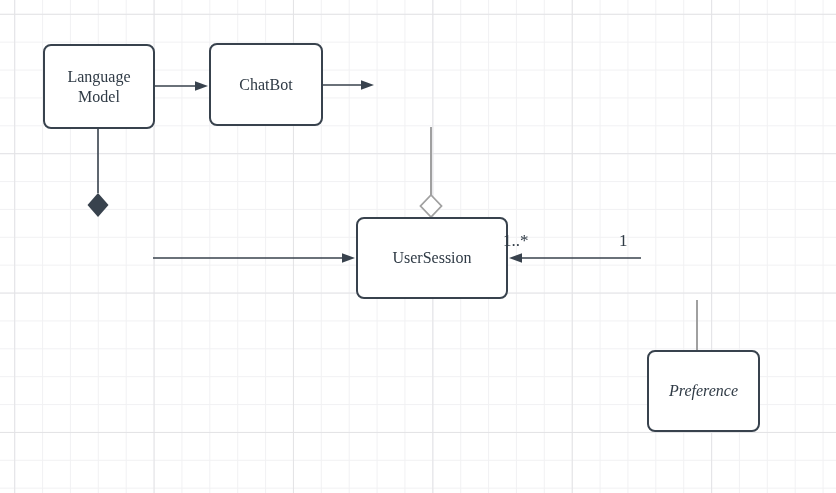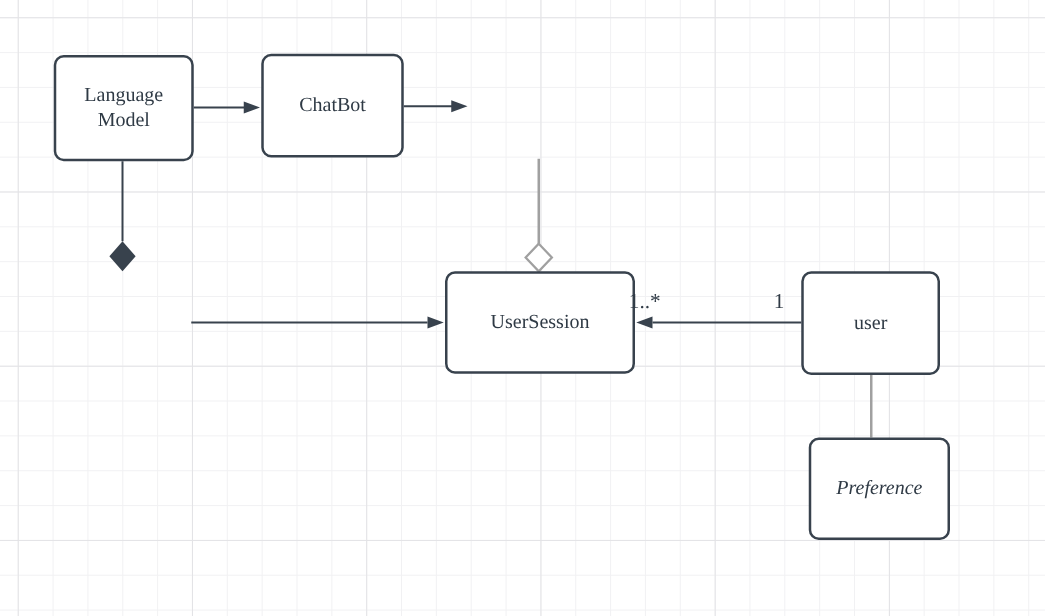--- a/index.html
+++ b/index.html
@@ -95,23 +95,20 @@
   <div class="node n-response">
     <span>ChatBot</span>
   </div>
 
 
 
   <div class="node n-user-session">
     <span>UserSession</span>
   </div>
 
-  <div class="node n-user">
-    <span>user</span>
-  </div>
 
   <div class="node n-preference">
     <span>Preference</span>
   </div>
 
   <div class="edge-label lbl-target">1..*</div>
 
   <div class="edge-label lbl-source">1</div>
 
 </div>

